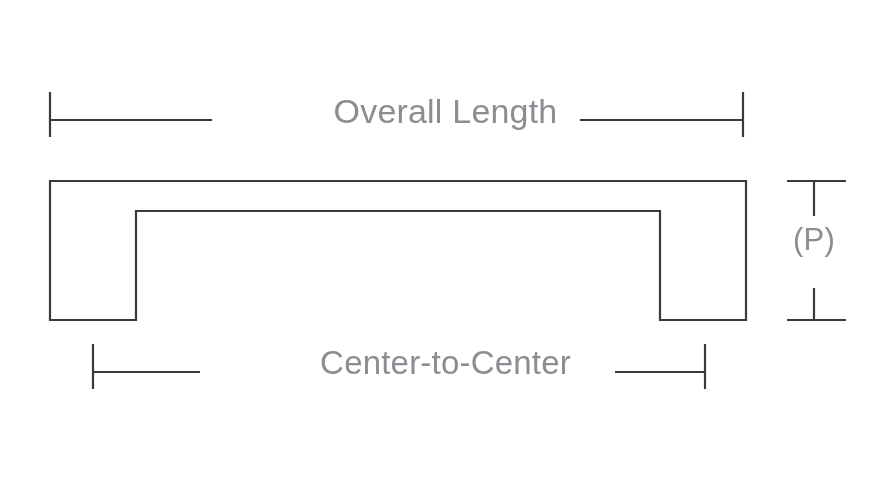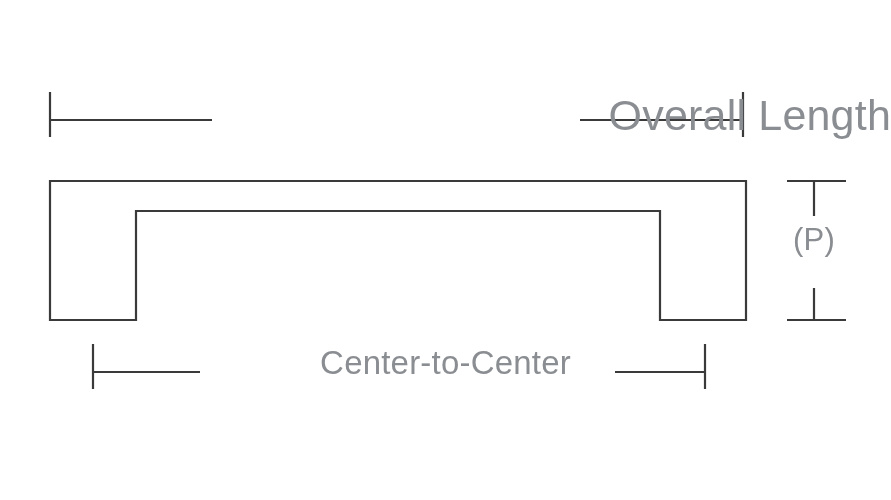--- a/index.html
+++ b/index.html
@@ -51,22 +51,22 @@
     font-family: "Liberation Sans", sans-serif;
     font-weight: 400;
     white-space: nowrap;
     line-height: 1;
     -webkit-font-smoothing: antialiased;
   }
   #label-overall-length {
     left: 0;
     top: 94px;
     width: 891px;
-    text-align: right;
-    font-size: 43px;
+    text-align: center;
+    font-size: 34px;
     letter-spacing: 0.2px;
   }
   #label-center-to-center {
     left: 0;
     top: 346px;
     width: 891px;
     text-align: center;
     font-size: 33px;
     letter-spacing: 0.2px;
   }

